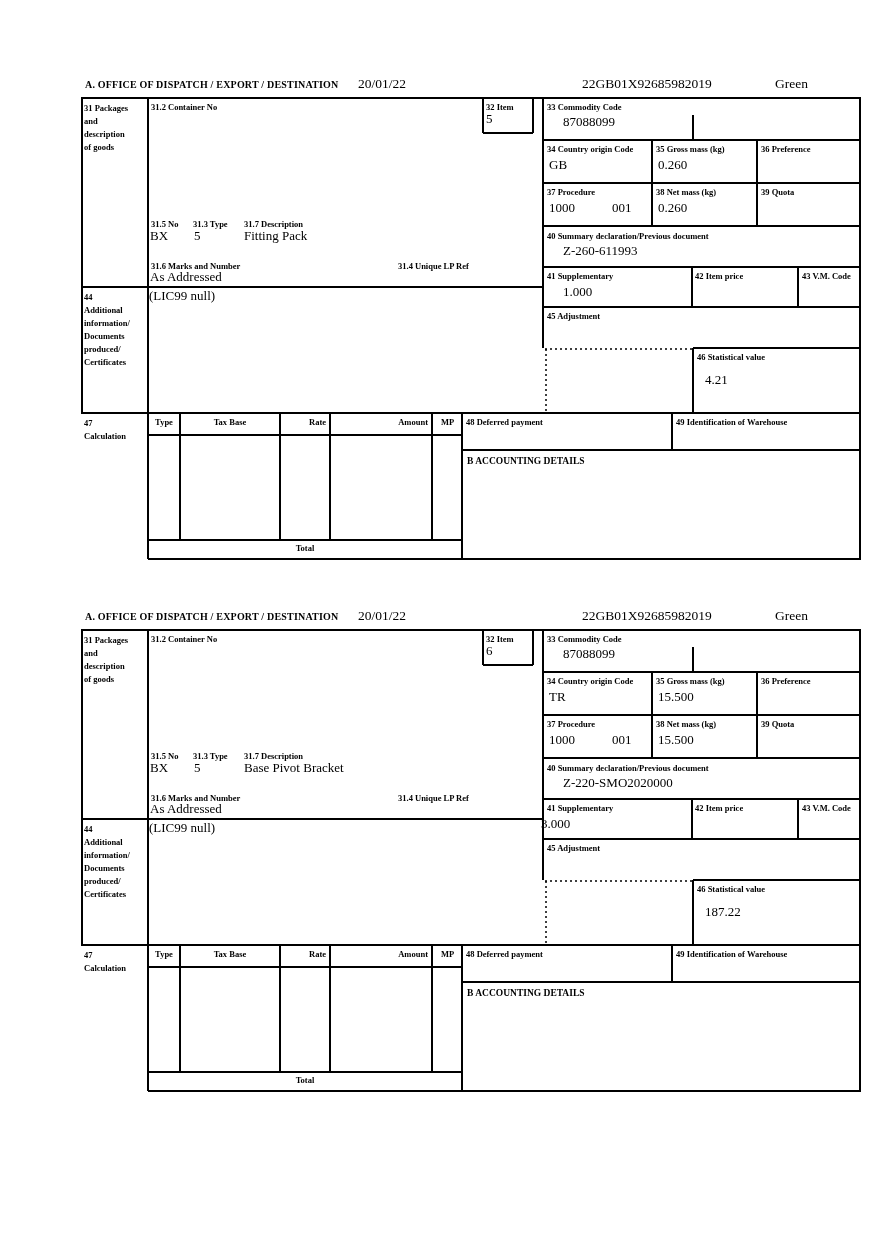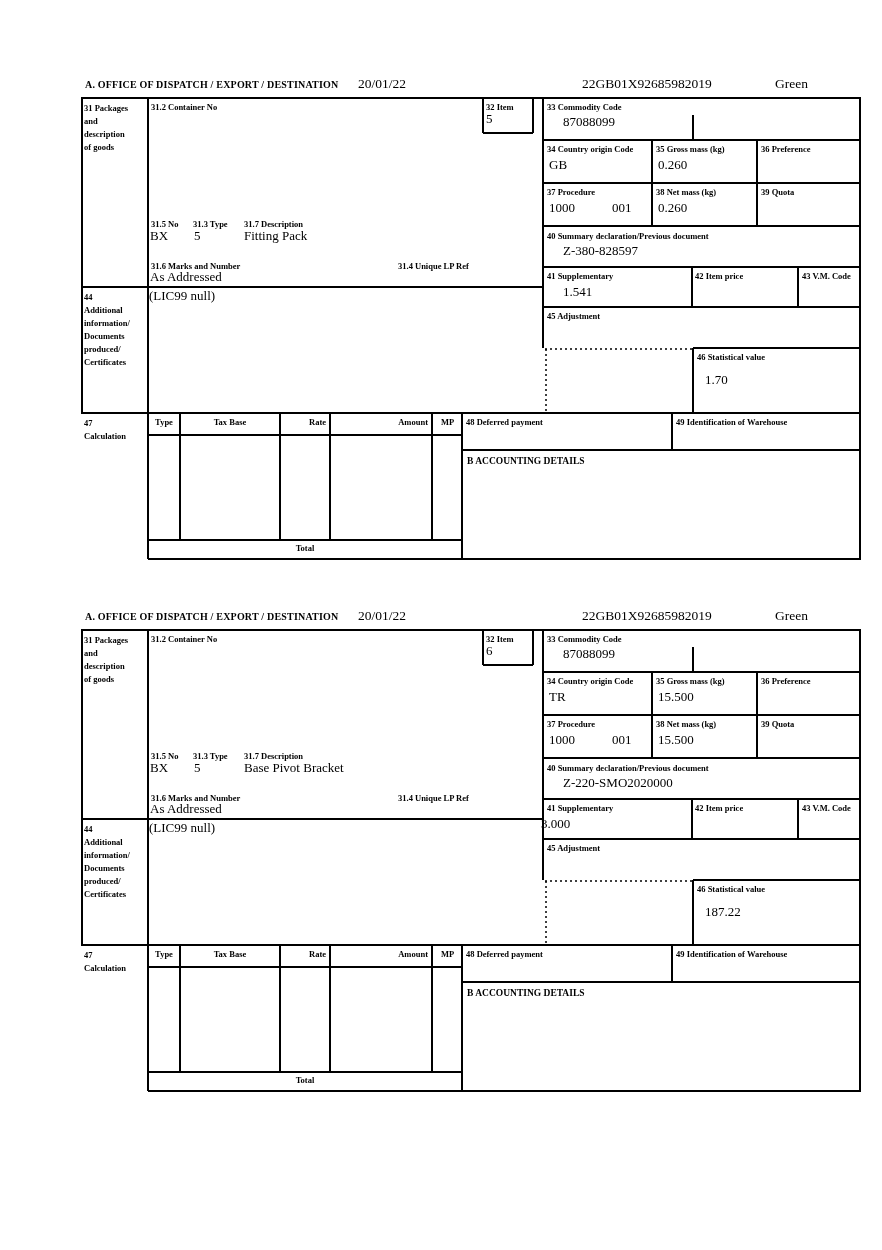--- a/index.html
+++ b/index.html
@@ -70,30 +70,30 @@
     <div class="val" style="left:577px; top:83px;">0.260</div>
 
     <div class="lbl" style="left:466px; top:112px;">37 Procedure</div>
     <div class="lbl" style="left:575px; top:112px;">38 Net mass (kg)</div>
     <div class="lbl" style="left:680px; top:112px;">39 Quota</div>
     <div class="val" style="left:468px; top:126px;">1000</div>
     <div class="val" style="left:531px; top:126px;">001</div>
     <div class="val" style="left:577px; top:126px;">0.260</div>
 
     <div class="lbl" style="left:466px; top:156px;">40 Summary declaration/Previous document</div>
-    <div class="val" style="left:482px; top:169px;">Z-380-828597</div>
+    <div class="val" style="left:482px; top:169px;">Z-260-611993</div>
 
     <div class="lbl" style="left:466px; top:196px;">41 Supplementary</div>
     <div class="lbl" style="left:614px; top:196px;">42 Item price</div>
     <div class="lbl" style="left:721px; top:196px;">43 V.M. Code</div>
-    <div class="val" style="left:482px; top:210px;">1.541</div>
+    <div class="val" style="left:482px; top:210px;">1.000</div>
 
     <div class="lbl" style="left:466px; top:236px;">45 Adjustment</div>
     <div class="lbl" style="left:616px; top:277px;">46 Statistical value</div>
-    <div class="val" style="left:624px; top:298px;">1.70</div>
+    <div class="val" style="left:624px; top:298px;">4.21</div>
 
     <div class="lbl ctr" style="left:67px; top:342px; width:32px;">Type</div>
     <div class="lbl ctr" style="left:99px; top:342px; width:100px;">Tax Base</div>
     <div class="lbl rgt" style="left:199px; top:342px; width:46px;">Rate</div>
     <div class="lbl rgt" style="left:249px; top:342px; width:98px;">Amount</div>
     <div class="lbl ctr" style="left:352px; top:342px; width:29px;">MP</div>
 
     <div class="lbl" style="left:385px; top:342px;">48 Deferred payment</div>
     <div class="lbl" style="left:595px; top:342px;">49 Identification of Warehouse</div>
     <div class="secb" style="left:386px; top:381px;">B ACCOUNTING DETAILS</div>

